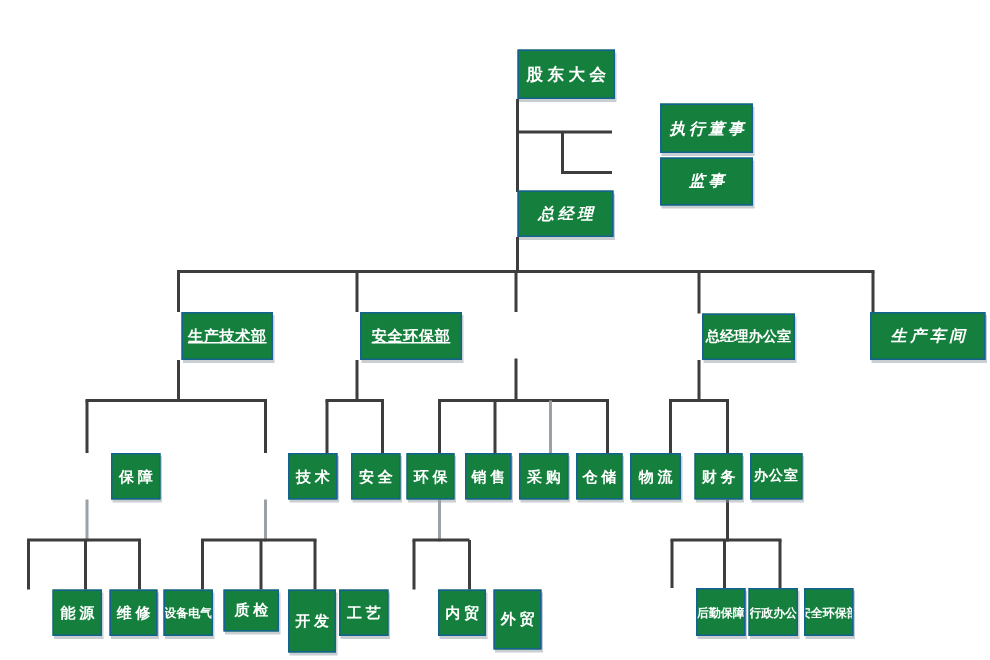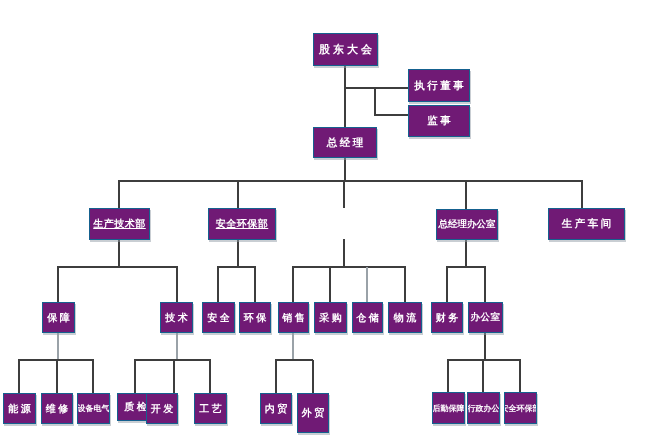--- a/index.html
+++ b/index.html
@@ -3,26 +3,27 @@
 <meta charset="utf-8">
 <style>
   html,body { margin:0; padding:0; background:#ffffff; }
   .stage {
     position:relative; width:660px; height:440px; background:#ffffff;
     font-family:"DejaVu Sans","Liberation Sans",sans-serif; overflow:hidden;
   }
   .node {
     position:absolute; box-sizing:border-box;
     display:flex; align-items:center; justify-content:center;
-    background:#701a75; border:1px solid #15618F; color:#ffffff;
+    background:#15803d; border:1px solid #15618F; color:#ffffff;
     font-weight:bold; white-space:nowrap; overflow:hidden;
     box-shadow:1px 2px 0 rgba(148,158,168,0.5);
+    margin-left:32px;
   }
   .n-lg  { font-size:11px;   letter-spacing:3px;   padding-left:3px; }
-  .n-md  { font-size:10.5px; letter-spacing:2.5px; padding-left:2.5px; }
+  .n-md  { font-size:10.5px; letter-spacing:2.5px; padding-left:2.5px;font-style:italic; }
   .n-dept{ font-size:10px;   letter-spacing:0.5px;text-decoration:underline; }
   .n-gmo { font-size:9.5px;  letter-spacing:0; }
   .n-sm  { font-size:10px;   letter-spacing:2.5px; padding-left:2.5px; }
   .n-off { font-size:9.5px;  letter-spacing:0.5px; }
   .n-xs  { font-size:8px;    letter-spacing:0; }
   .vl { position:absolute; width:2px;  background:#3D3D3D; }
   .hl { position:absolute; height:2px; background:#3D3D3D; }
   .lt { background:#9AA2A8; }
 </style>
 </head>
@@ -104,21 +105,21 @@
   <div class="node n-sm" style="left:314px;top:302px;width:33px;height:31px">采购</div>
   <div class="node n-sm" style="left:352px;top:302px;width:31px;height:31px">仓储</div>
   <div class="node n-sm" style="left:388px;top:302px;width:34px;height:31px">物流</div>
   <div class="node n-sm" style="left:431px;top:302px;width:32px;height:31px">财务</div>
   <div class="node n-off" style="left:468px;top:302px;width:35px;height:31px">办公室</div>
 
   <div class="node n-sm" style="left:3px;top:393px;width:33px;height:31px">能源</div>
   <div class="node n-sm" style="left:41px;top:393px;width:32px;height:31px">维修</div>
   <div class="node n-xs" style="left:77px;top:393px;width:33px;height:31px">设备电气</div>
   <div class="node n-sm" style="left:117px;top:393px;width:37px;height:28px">质检</div>
-  <div class="node n-sm" style="left:146px;top:393px;width:32px;height:31px">开发</div>
+  <div class="node n-sm" style="left:160px;top:393px;width:32px;height:42px">开发</div>
   <div class="node n-sm" style="left:194px;top:393px;width:33px;height:31px">工艺</div>
   <div class="node n-sm" style="left:260px;top:393px;width:32px;height:31px">内贸</div>
   <div class="node n-sm" style="left:297px;top:393px;width:32px;height:40px">外贸</div>
   <div class="node n-xs" style="left:432px;top:392px;width:33px;height:32px">后勤保障</div>
   <div class="node n-xs" style="left:467px;top:392px;width:33px;height:32px">行政办公</div>
   <div class="node n-xs" style="left:504px;top:392px;width:33px;height:32px">安全环保部</div>
 
 </div>
 
 </body></html>

